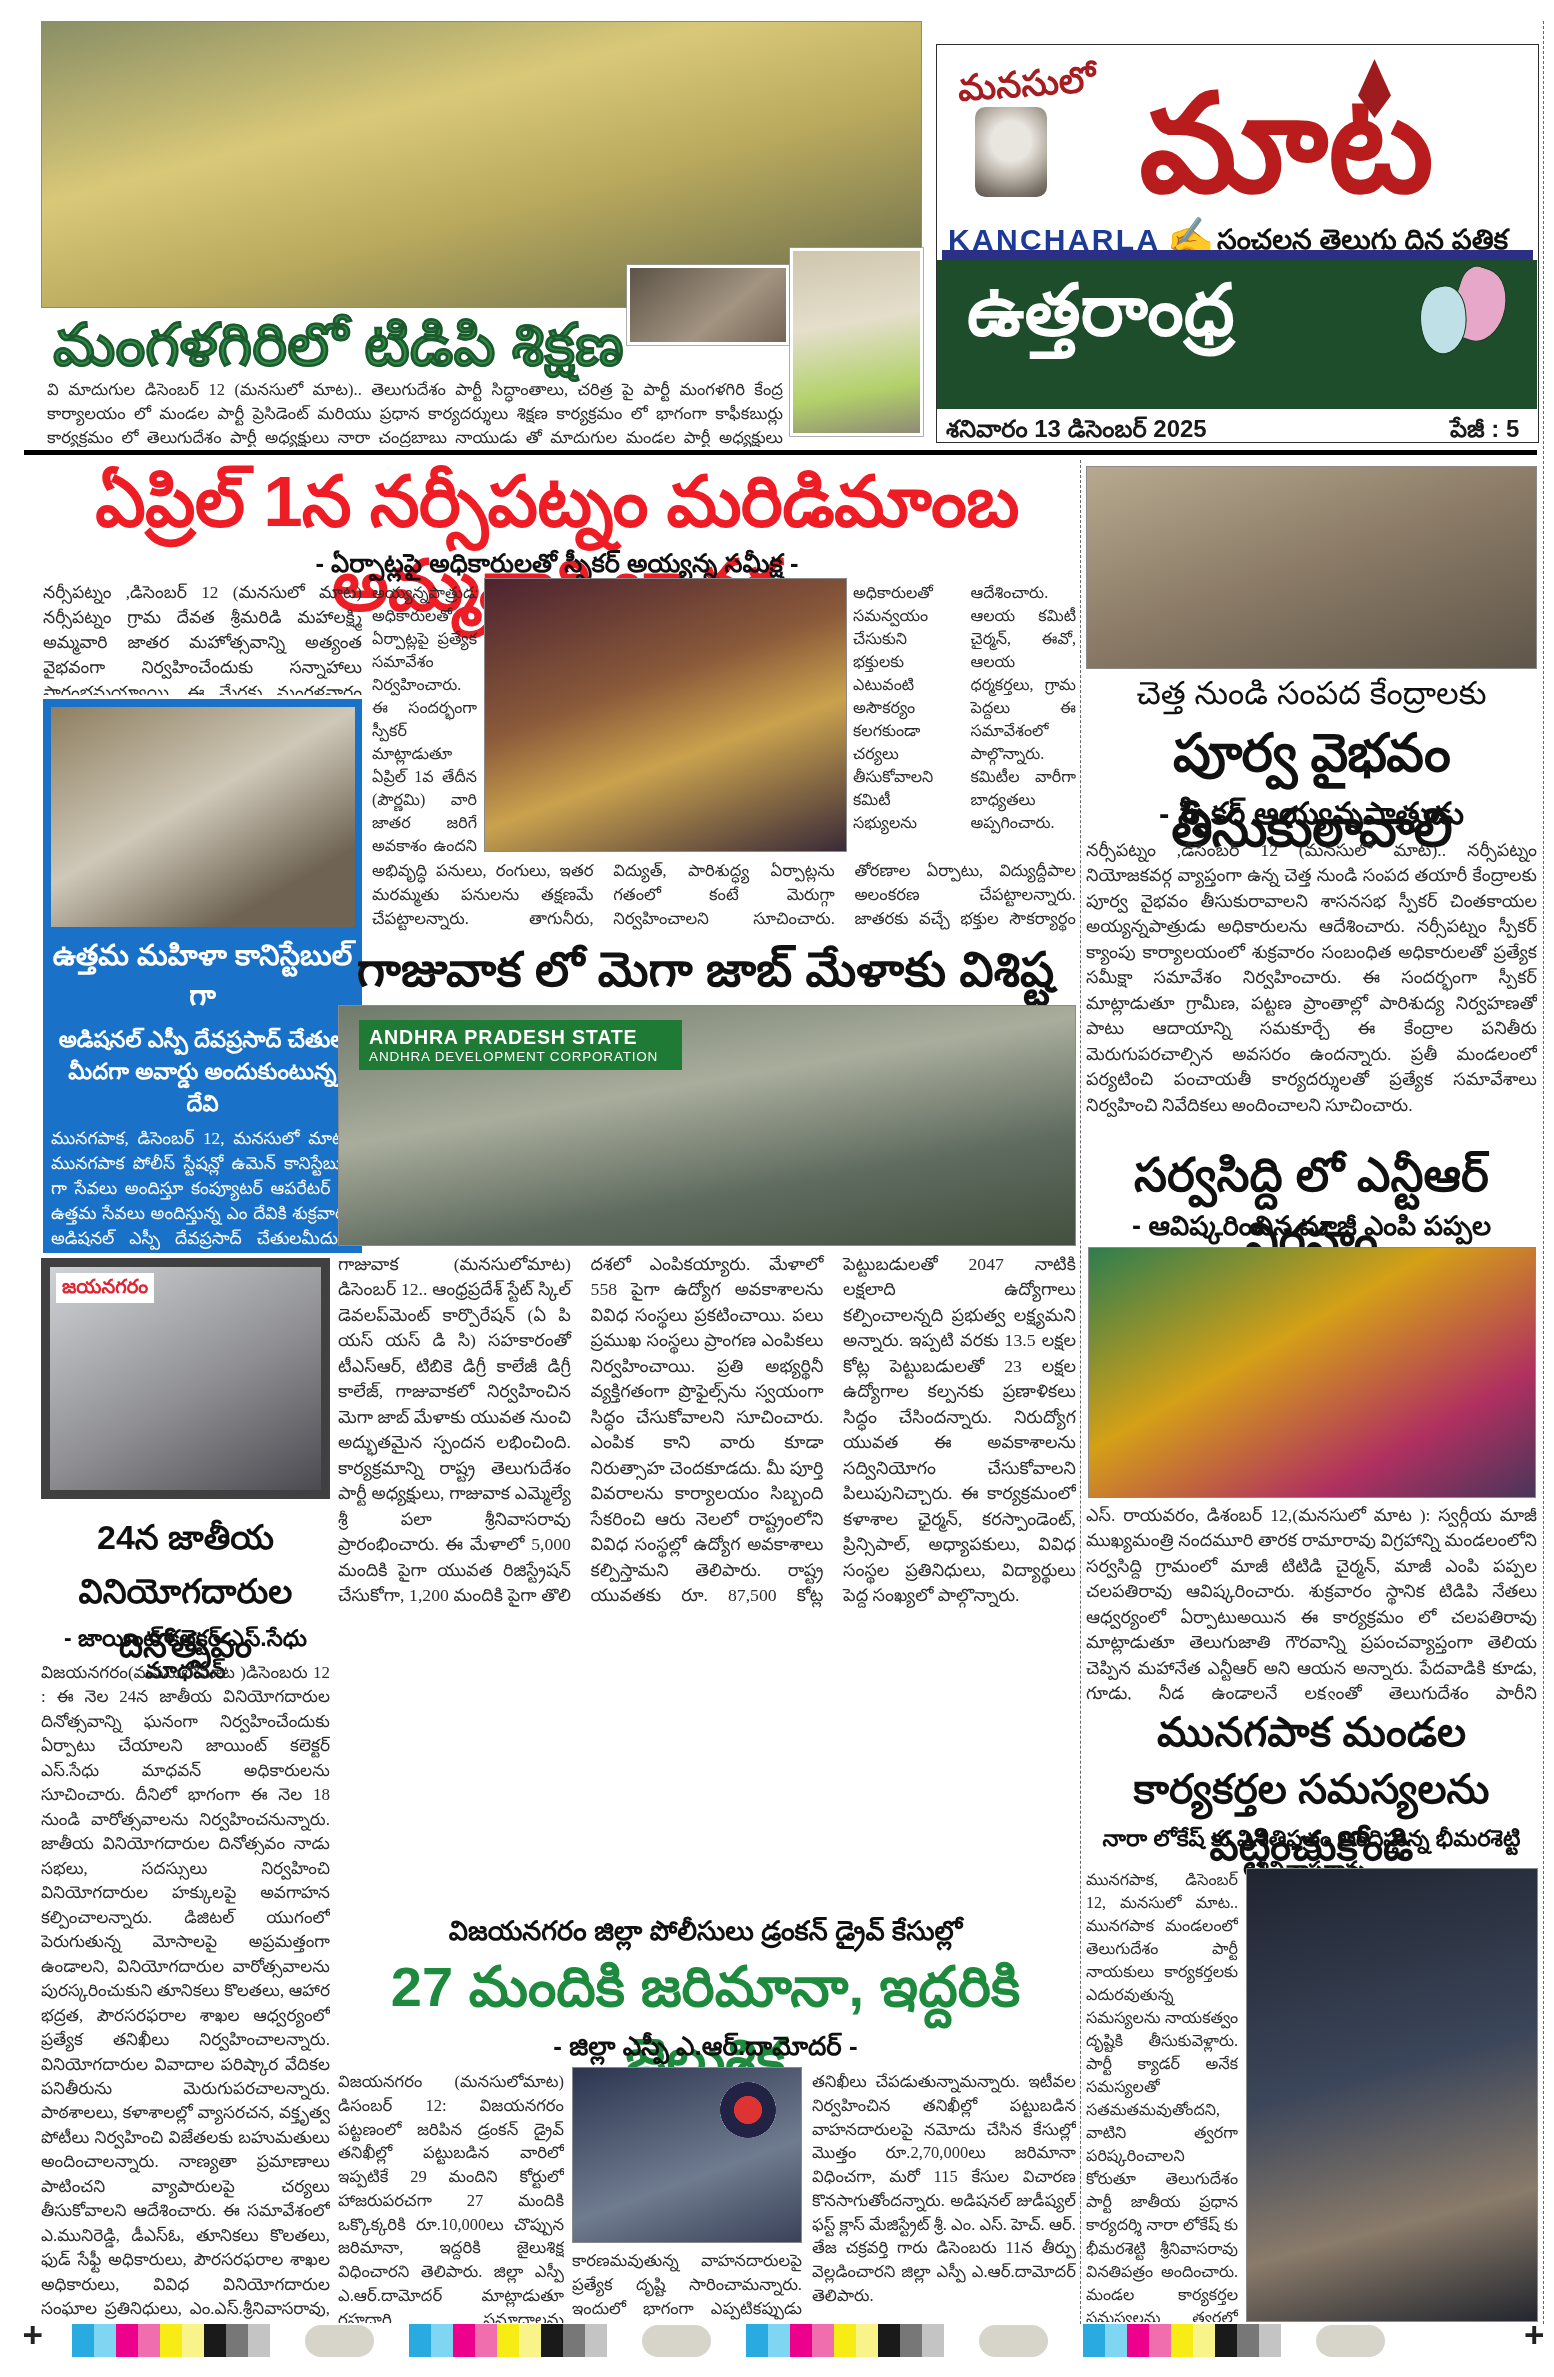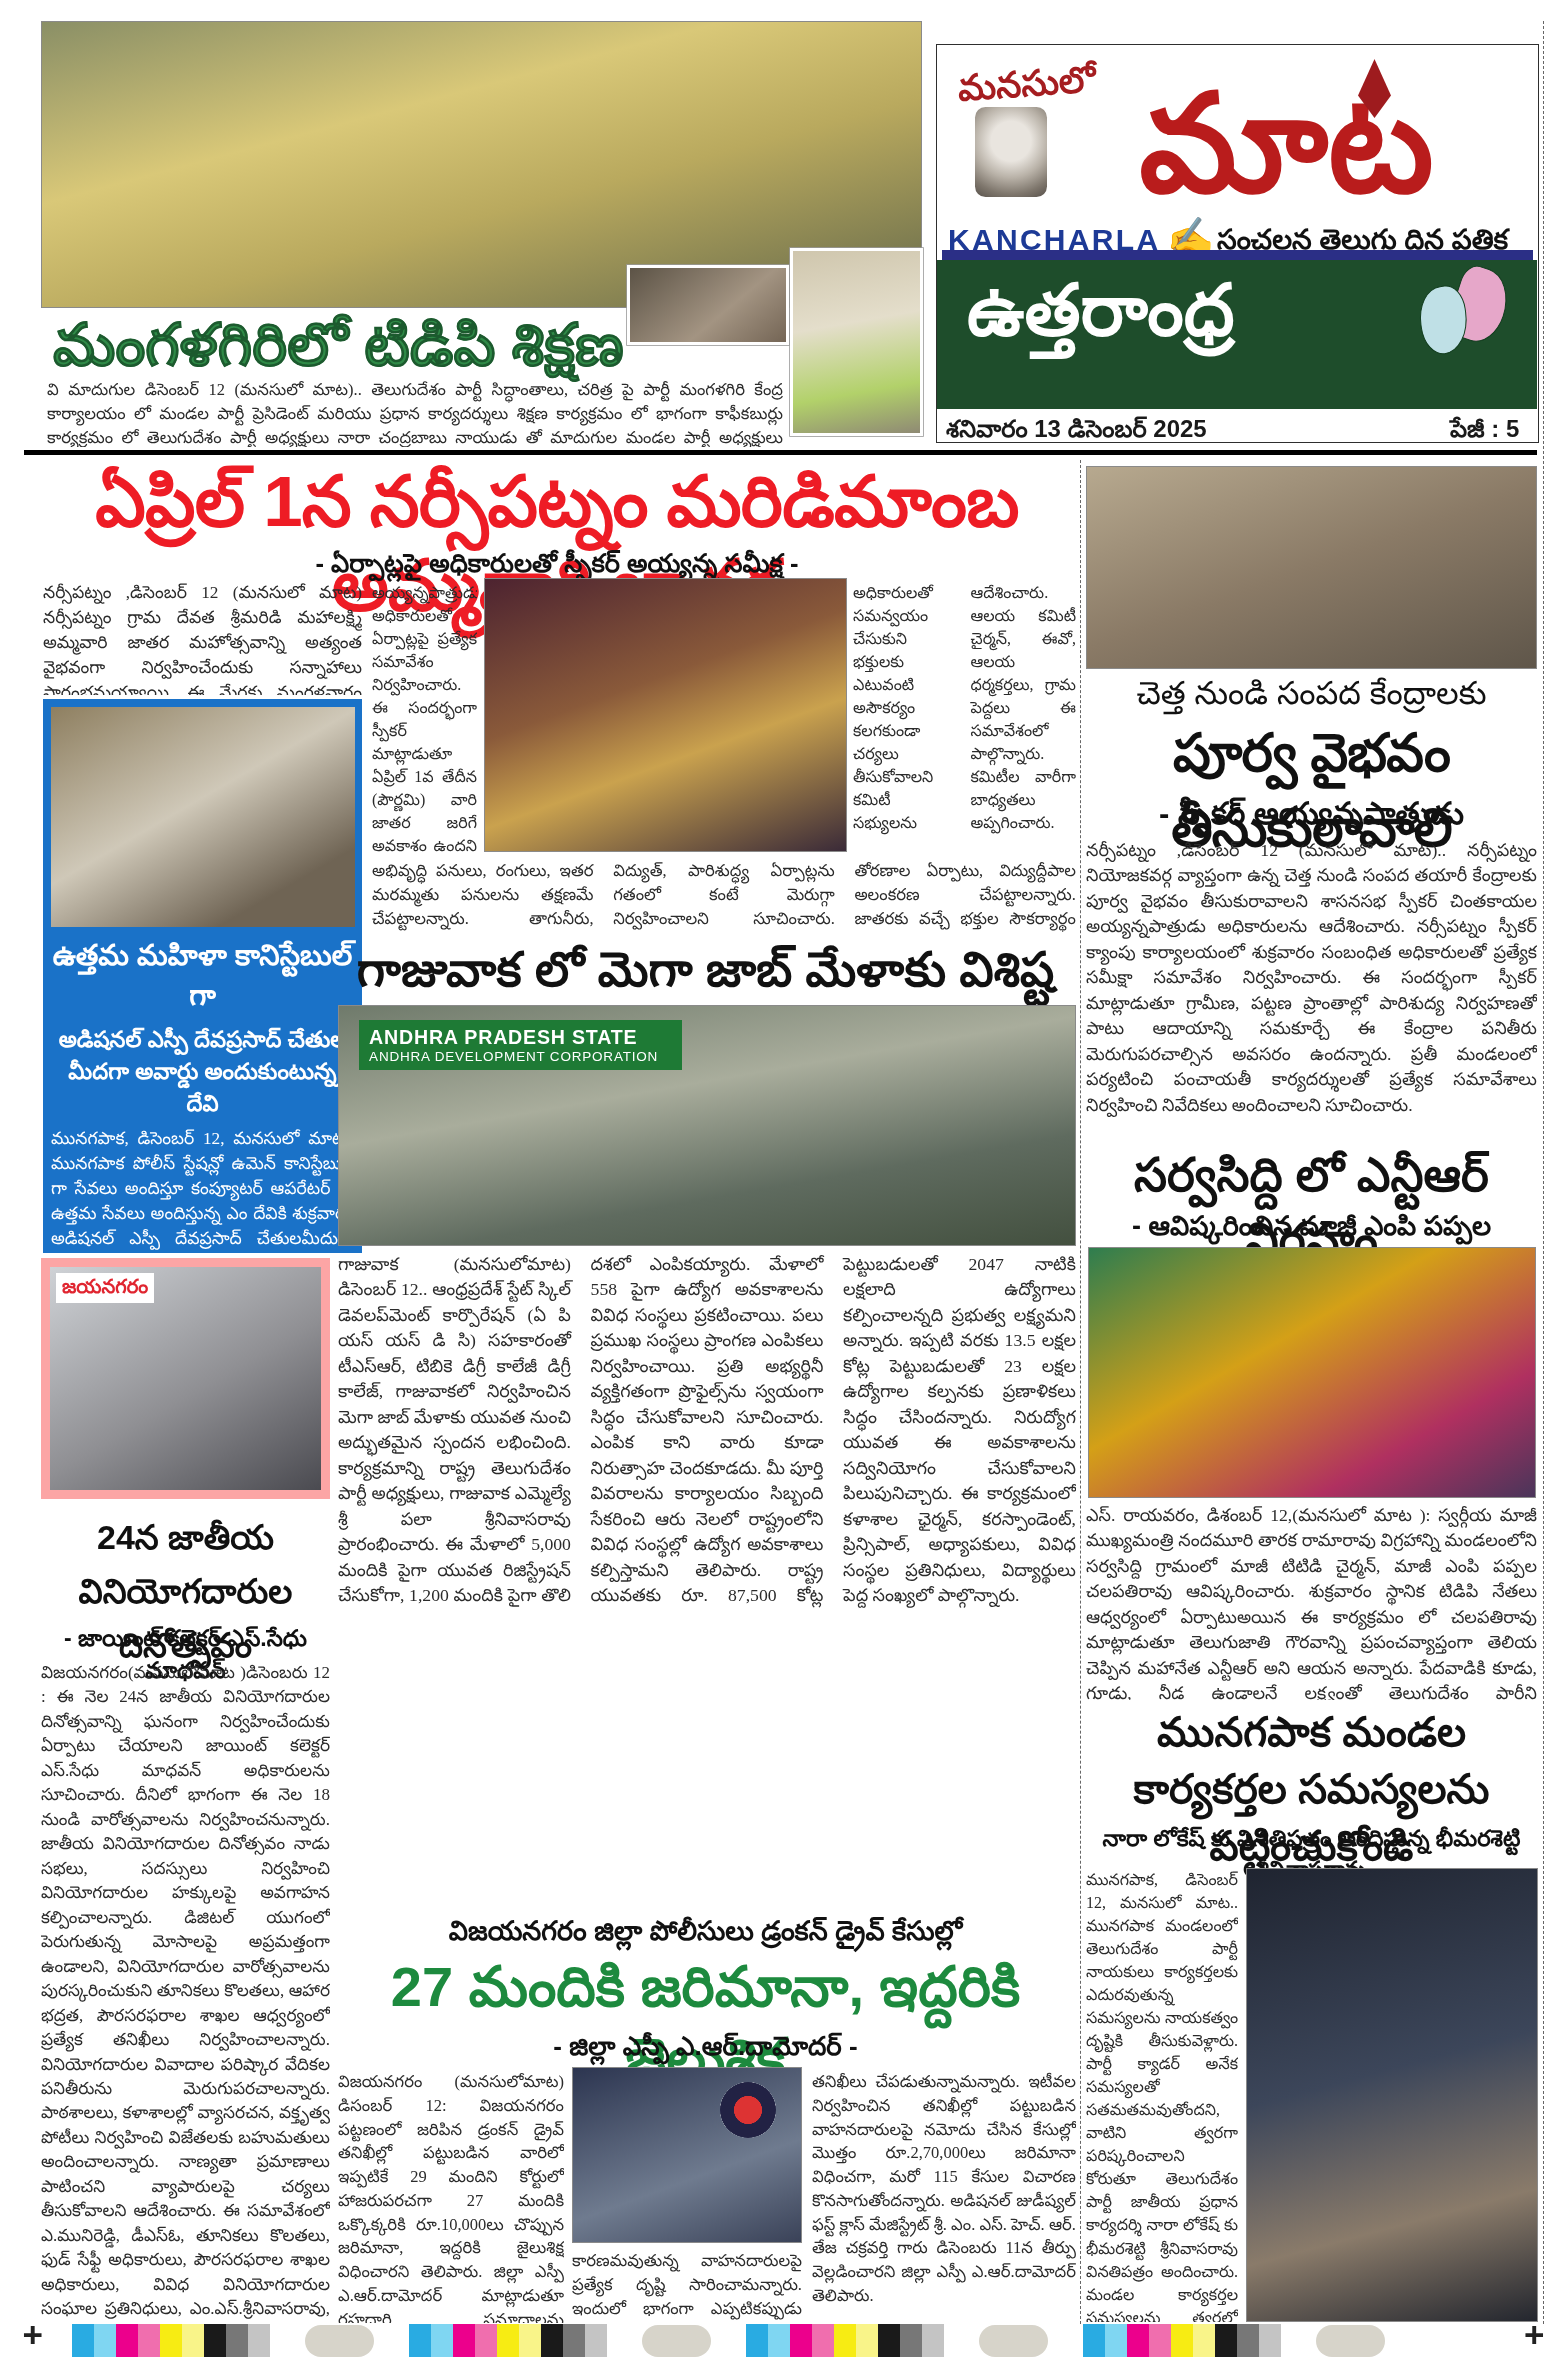--- a/index.html
+++ b/index.html
@@ -87,21 +87,21 @@
 
   <div class="abs hl-black ctr" style="left:336px;top:940px;width:739px;height:62px;font-size:48px;line-height:60px;">గాజువాక లో మెగా జాబ్ మేళాకు విశిష్ట స్పందన</div>
   <div class="abs ph photo-frame" style="left:338px;top:1005px;width:738px;height:241px;background:linear-gradient(170deg,#6f7a6b,#a9ad9c 38%,#5f6b5f 70%,#43503f);">
     <div class="overlay-banner abs" style="left:19.6px;top:13.5px;width:323px;">
       <div class="bold" style="font-size:19.6px;letter-spacing:0.8px;">ANDHRA PRADESH STATE</div>
       <div style="font-size:13.5px;letter-spacing:0.8px;">ANDHRA DEVELOPMENT CORPORATION</div>
     </div>
   </div>
   <div class="abs bodytxt col3" style="left:338px;top:1252px;width:738px;height:659px;font-size:17.7px;">గాజువాక (మనసులోమాట) డిసెంబర్ 12.. ఆంధ్రప్రదేశ్ స్టేట్ స్కిల్ డెవలప్‌మెంట్ కార్పొరేషన్ (ఏ పి యస్ యస్ డి సి) సహకారంతో టీఎస్ఆర్, టిబికె డిగ్రీ కాలేజీ డిగ్రీ కాలేజ్, గాజువాకలో నిర్వహించిన మెగా జాబ్ మేళాకు యువత నుంచి అద్భుతమైన స్పందన లభించింది. కార్యక్రమాన్ని రాష్ట్ర తెలుగుదేశం పార్టీ అధ్యక్షులు, గాజువాక ఎమ్మెల్యే శ్రీ పలా శ్రీనివాసరావు ప్రారంభించారు. ఈ మేళాలో 5,000 మందికి పైగా యువత రిజిస్ట్రేషన్ చేసుకోగా, 1,200 మందికి పైగా తొలి దశలో ఎంపికయ్యారు. మేళాలో 558 పైగా ఉద్యోగ అవకాశాలను వివిధ సంస్థలు ప్రకటించాయి. పలు ప్రముఖ సంస్థలు ప్రాంగణ ఎంపికలు నిర్వహించాయి. ప్రతి అభ్యర్థినీ వ్యక్తిగతంగా ప్రొఫైల్స్‌ను స్వయంగా సిద్ధం చేసుకోవాలని సూచించారు. ఎంపిక కాని వారు కూడా నిరుత్సాహ చెందకూడదు. మీ పూర్తి వివరాలను కార్యాలయం సిబ్బంది సేకరించి ఆరు నెలలో రాష్ట్రంలోని వివిధ సంస్థల్లో ఉద్యోగ అవకాశాలు కల్పిస్తామని తెలిపారు. రాష్ట్ర యువతకు రూ. 87,500 కోట్ల పెట్టుబడులతో 2047 నాటికి లక్షలాది ఉద్యోగాలు కల్పించాలన్నది ప్రభుత్వ లక్ష్యమని అన్నారు. ఇప్పటి వరకు 13.5 లక్షల కోట్ల పెట్టుబడులతో 23 లక్షల ఉద్యోగాల కల్పనకు ప్రణాళికలు సిద్ధం చేసిందన్నారు. నిరుద్యోగ యువత ఈ అవకాశాలను సద్వినియోగం చేసుకోవాలని పిలుపునిచ్చారు. ఈ కార్యక్రమంలో కళాశాల ఛైర్మన్, కరస్పాండెంట్, ప్రిన్సిపాల్, అధ్యాపకులు, వివిధ సంస్థల ప్రతినిధులు, విద్యార్థులు పెద్ద సంఖ్యలో పాల్గొన్నారు.</div>
 
-  <div class="abs" style="left:41px;top:1258px;width:289px;height:241px;background:#fca5a5;padding:0;box-sizing:border-box;">
+  <div class="abs" style="left:41px;top:1258px;width:289px;height:241px;background:#404040;padding:0;box-sizing:border-box;">
     <div class="ph" style="position:absolute;left:9px;top:9px;right:9px;bottom:9px;background:linear-gradient(150deg,#cfd2d6,#8f8f93 55%,#4a4a50);">
       <span class="bold" style="position:absolute;left:6px;top:6px;background:#fff;color:#e02530;font-size:19.6px;padding:1.5px 6px;">జయనగరం</span>
     </div>
   </div>
   <div class="abs hl-black ctr" style="left:41px;top:1510px;width:289px;height:113px;font-size:34px;line-height:54px;">24న జాతీయ వినియోగదారుల దినోత్సవం</div>
   <div class="abs hl-black ctr" style="left:41px;top:1625px;width:289px;height:32px;font-size:23px;">- జాయింట్ కలెక్టర్ ఎస్.సేధు మాధవన్</div>
   <div class="abs bodytxt" style="left:41px;top:1661px;width:289px;height:663px;font-size:17px;">విజయనగరం(మనసులోమాట )డిసెంబరు 12 : ఈ నెల 24న జాతీయ వినియోగదారుల దినోత్సవాన్ని ఘనంగా నిర్వహించేందుకు ఏర్పాటు చేయాలని జాయింట్ కలెక్టర్ ఎస్.సేధు మాధవన్ అధికారులను సూచించారు. దీనిలో భాగంగా ఈ నెల 18 నుండి వారోత్సవాలను నిర్వహించనున్నారు. జాతీయ వినియోగదారుల దినోత్సవం నాడు సభలు, సదస్సులు నిర్వహించి వినియోగదారుల హక్కులపై అవగాహన కల్పించాలన్నారు. డిజిటల్ యుగంలో పెరుగుతున్న మోసాలపై అప్రమత్తంగా ఉండాలని, వినియోగదారుల వారోత్సవాలను పురస్కరించుకుని తూనికలు కొలతలు, ఆహార భద్రత, పౌరసరఫరాల శాఖల ఆధ్వర్యంలో ప్రత్యేక తనిఖీలు నిర్వహించాలన్నారు. వినియోగదారుల వివాదాల పరిష్కార వేదికల పనితీరును మెరుగుపరచాలన్నారు. పాఠశాలలు, కళాశాలల్లో వ్యాసరచన, వక్తృత్వ పోటీలు నిర్వహించి విజేతలకు బహుమతులు అందించాలన్నారు. నాణ్యతా ప్రమాణాలు పాటించని వ్యాపారులపై చర్యలు తీసుకోవాలని ఆదేశించారు. ఈ సమావేశంలో ఎ.మునిరెడ్డి, డీఎస్ఓ, తూనికలు కొలతలు, ఫుడ్ సేఫ్టీ అధికారులు, పౌరసరఫరాల శాఖల అధికారులు, వివిధ వినియోగదారుల సంఘాల ప్రతినిధులు, ఎం.ఎస్.శ్రీనివాసరావు, తదితరులు పాల్గొన్నారు.</div>
 
   <div class="abs hl-black ctr" style="left:336px;top:1916px;width:739px;height:33px;font-size:27px;">విజయనగరం జిల్లా పోలీసులు డ్రంకన్ డ్రైవ్ కేసుల్లో</div>
   <div class="abs ctr bold" style="left:336px;top:1951px;width:739px;height:74px;font-size:56px;line-height:72px;color:#1d8a3e;">27 మందికి జరిమానా, ఇద్దరికి జైలుశిక్ష</div>

